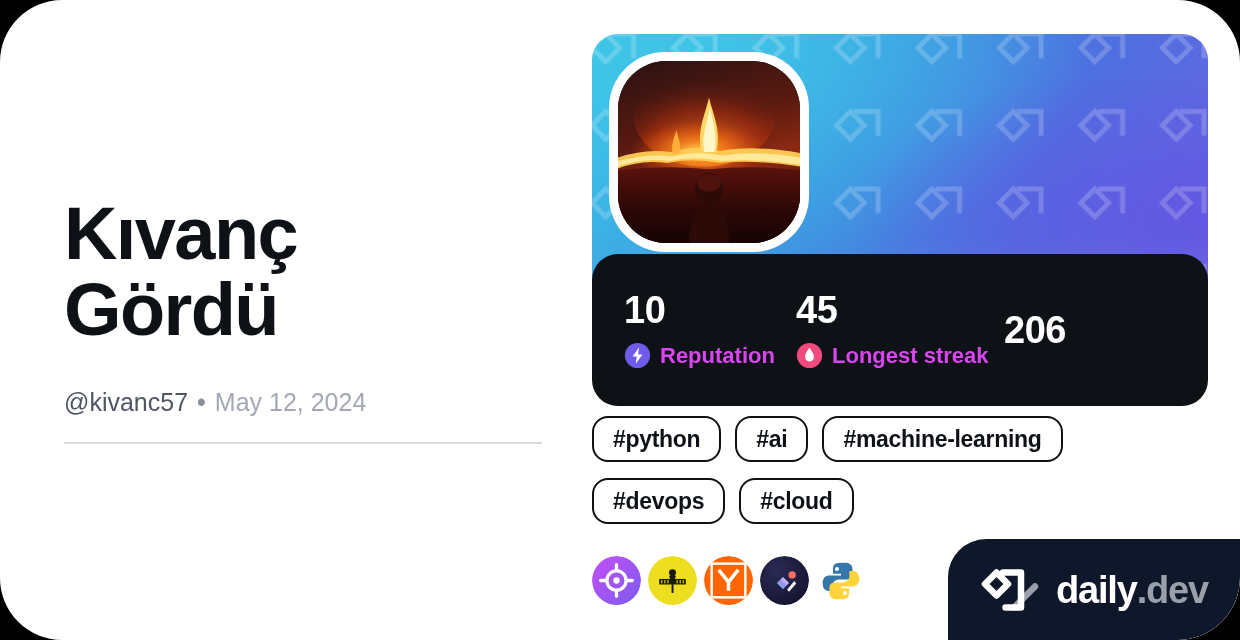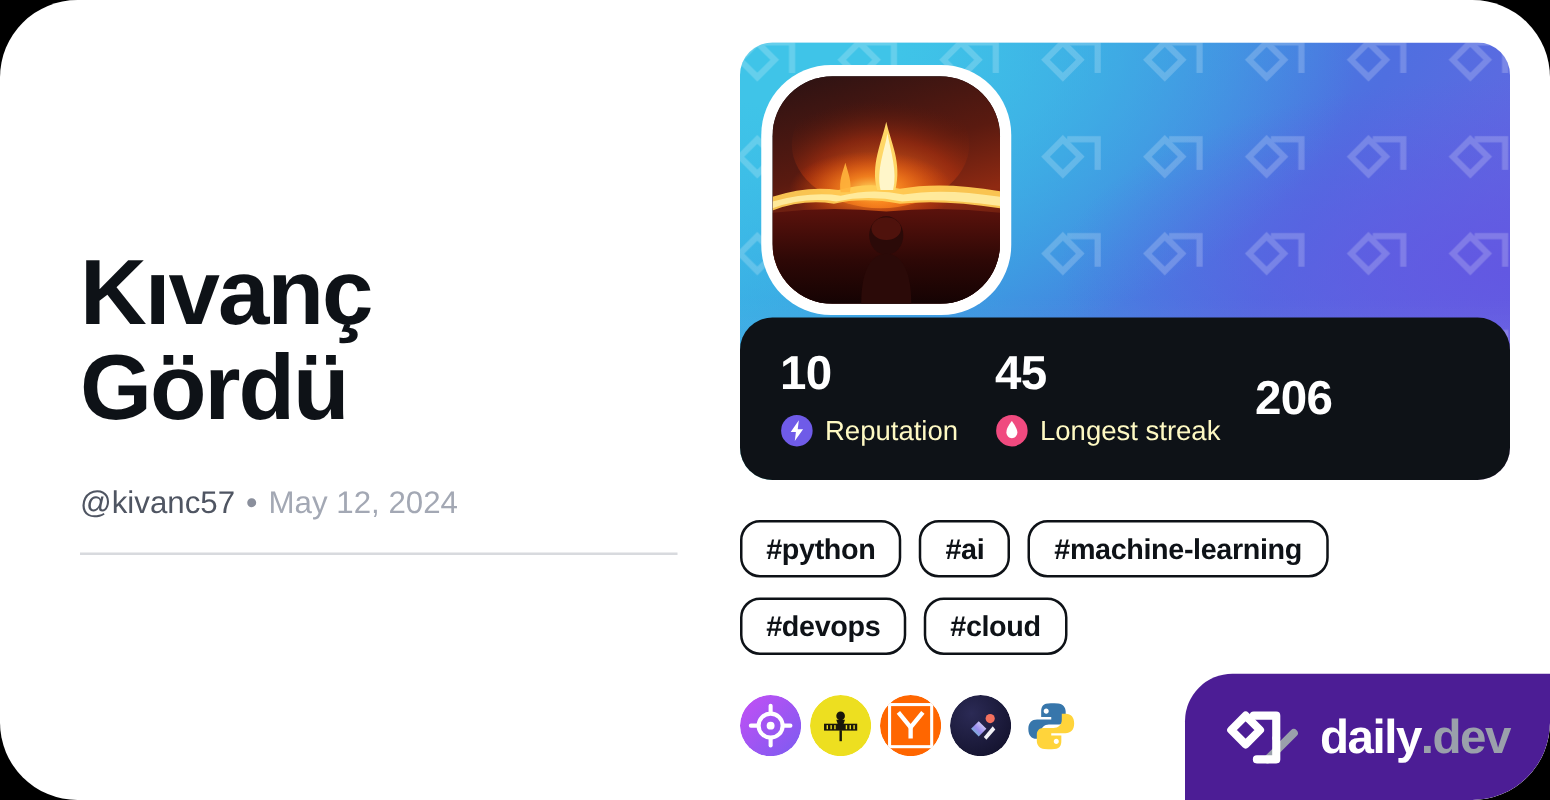--- a/index.html
+++ b/index.html
@@ -117,21 +117,21 @@
     position: relative;
     background: #180608;
   }
 
   
   .stats-bar {
     position: absolute;
     left: 0;
     top: 220px;
     width: 616px;
-    height: 130px;
+    height: 152px;
     background: #0e1217;
     border-radius: 26px;
     display: flex;
     align-items: center;
     padding: 0 32px;
   }
   .stat {
     display: flex;
     flex-direction: column;
     justify-content: center;
@@ -149,22 +149,22 @@
   }
   .stat-label-row {
     display: flex;
     align-items: center;
     margin-top: 13px;
     gap: 9px;
     white-space: nowrap;
   }
   .stat-label {
     font-size: 22px;
-    color: #fef9c3;
-    font-weight: 400;
+    color: #d946ef;
+    font-weight: 700;
   }
   .stat-icon { flex: 0 0 auto; display: block; }
 
   
   .tags {
     position: absolute;
     top: 382px;
     left: 0;
     width: 616px;
     display: flex;
@@ -206,21 +206,21 @@
   }
   .source.no-bg { border-radius: 0; overflow: visible; }
 
   
   .brand-badge {
     position: absolute;
     right: 0;
     bottom: 0;
     width: 292px;
     height: 101px;
-    background: #4c1d95;
+    background: #0f172a;
     border-top-left-radius: 38px;
     border-bottom-right-radius: 62px;
     display: flex;
     align-items: center;
     justify-content: center;
     gap: 14px;
   }
   .brand-wordmark {
     font-size: 38px;
     font-weight: 700;

